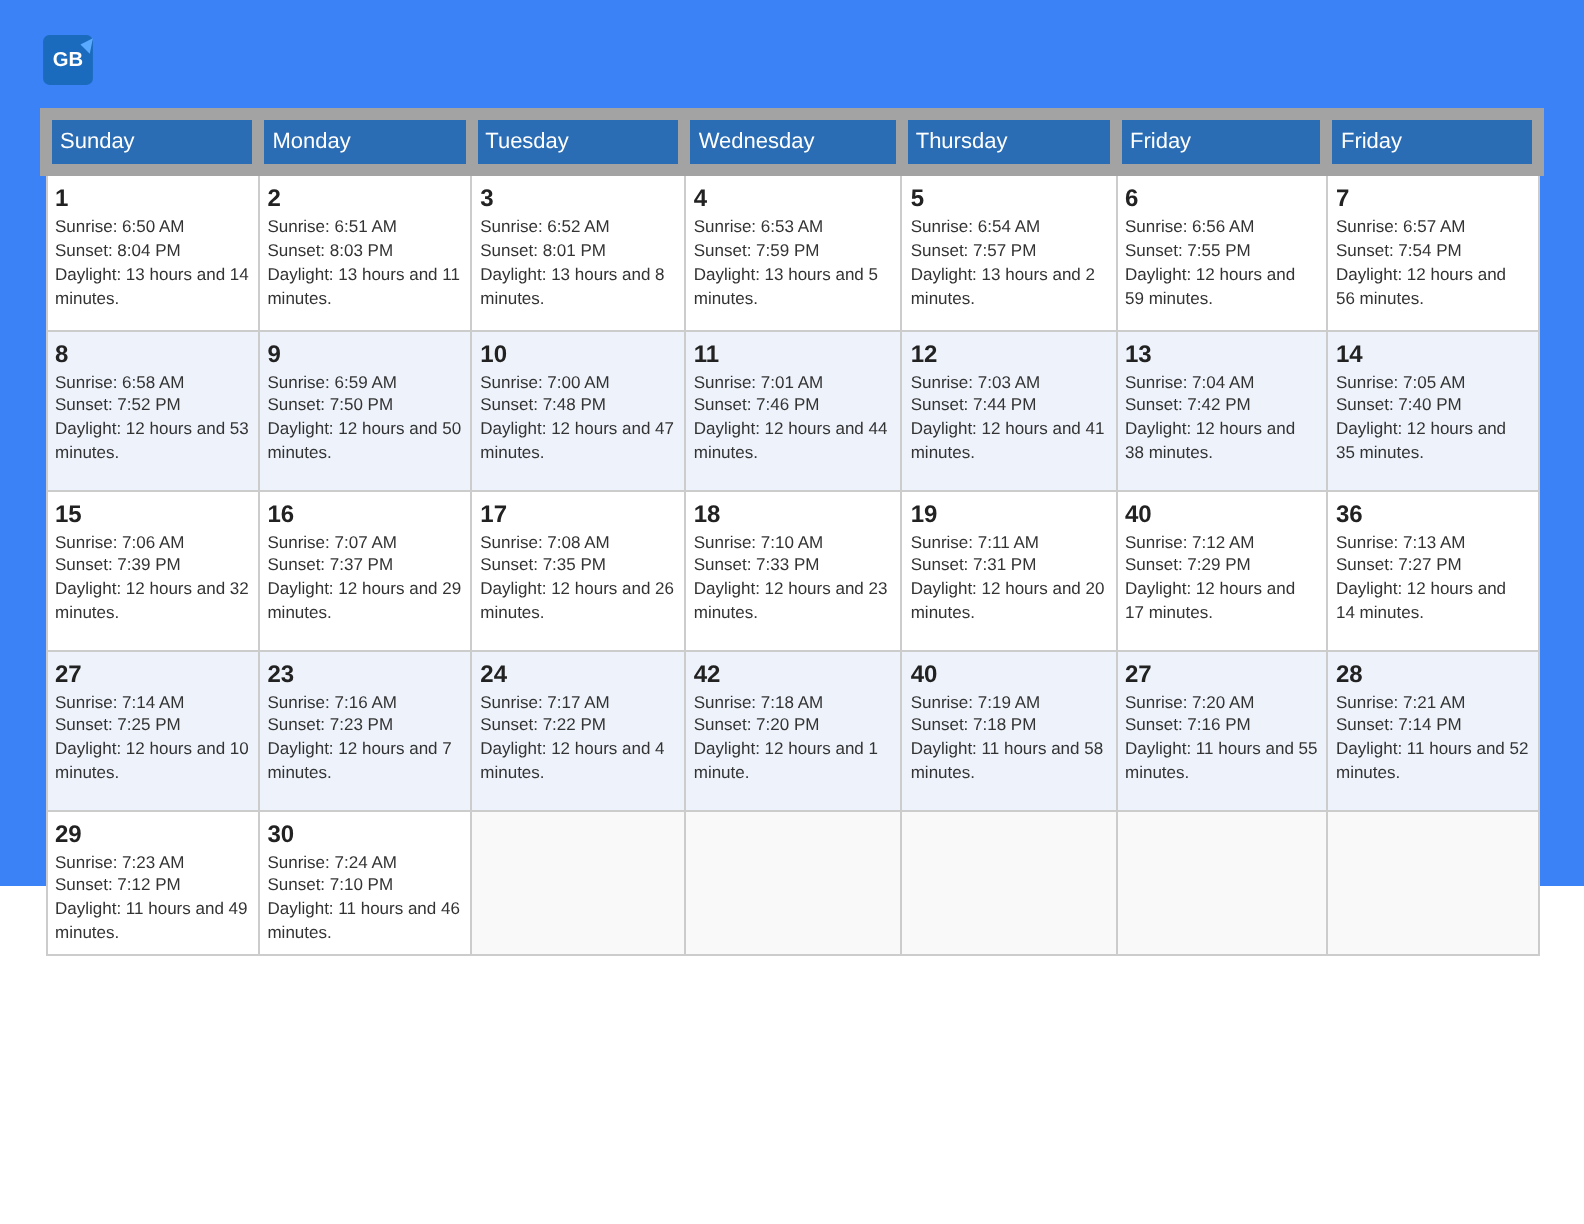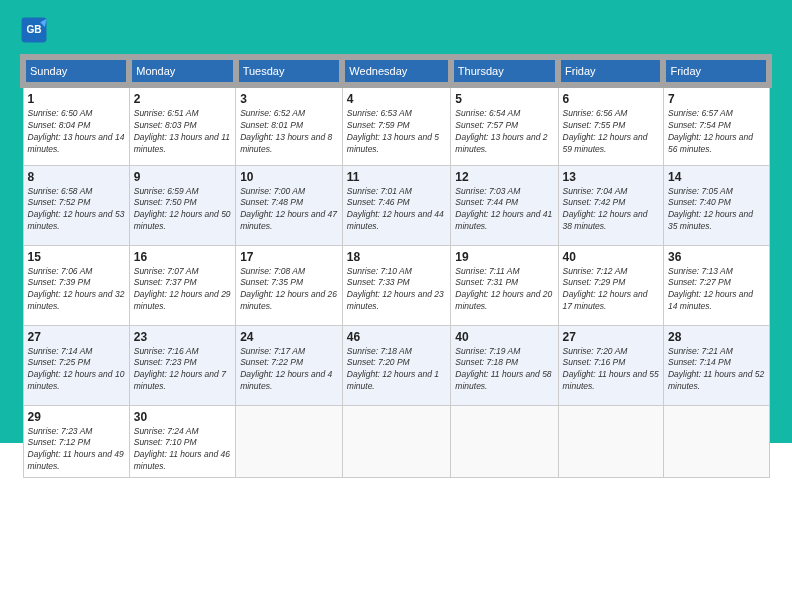--- a/index.html
+++ b/index.html
@@ -7,21 +7,21 @@
       font-family: Arial, sans-serif;
       background: #fff;
       width: 792px;
       height: 612px;
       overflow: hidden;
     }
     .page {
       width: 792px;
       height: 443px;
       padding: 16px 20px;
-      background: #14b8a6;
+      background: #3b82f6;
     }
     .header {
       display: flex;
       align-items: flex-start;
       justify-content: space-between;
       margin-bottom: 10px;
     }
     .logo {
       display: flex;
       align-items: center;
@@ -82,21 +82,20 @@
       font-size: 12px;
       font-weight: bold;
       color: #222;
       display: block;
       margin-bottom: 2px;
     }
     .day-detail {
       color: #333;
       font-size: 8.5px;
       line-height: 1.4;
-      font-style: italic;
     }
     .empty-cell {
       background: #f9f9f9 !important;
     }
     .last-row td {
       height: 70px;
     }
   </style>
 </head>
 <body>
@@ -326,21 +325,21 @@
       </td>
           <td>
         <span class="day-num">24</span>
         <div class="day-detail">
           Sunrise: 7:17 AM<br>
           Sunset: 7:22 PM<br>
           Daylight: 12 hours and 4 minutes.
         </div>
       </td>
           <td>
-        <span class="day-num">46</span>
+        <span class="day-num">42</span>
         <div class="day-detail">
           Sunrise: 7:18 AM<br>
           Sunset: 7:20 PM<br>
           Daylight: 12 hours and 1 minute.
         </div>
       </td>
           <td>
         <span class="day-num">40</span>
         <div class="day-detail">
           Sunrise: 7:19 AM<br>

